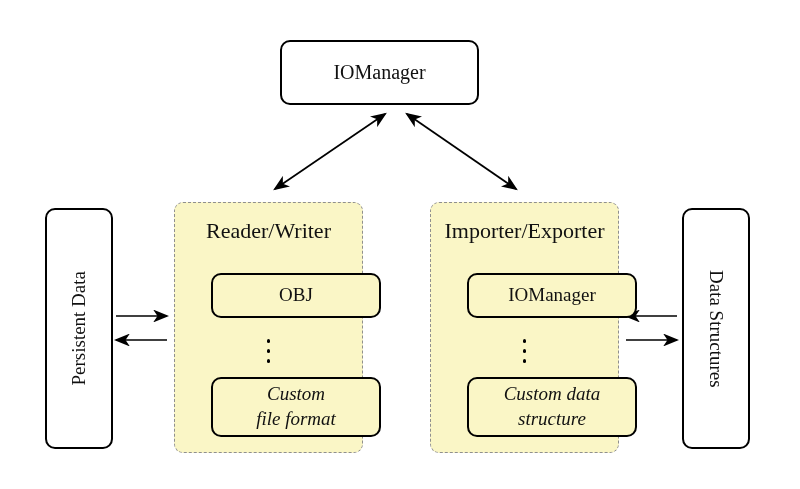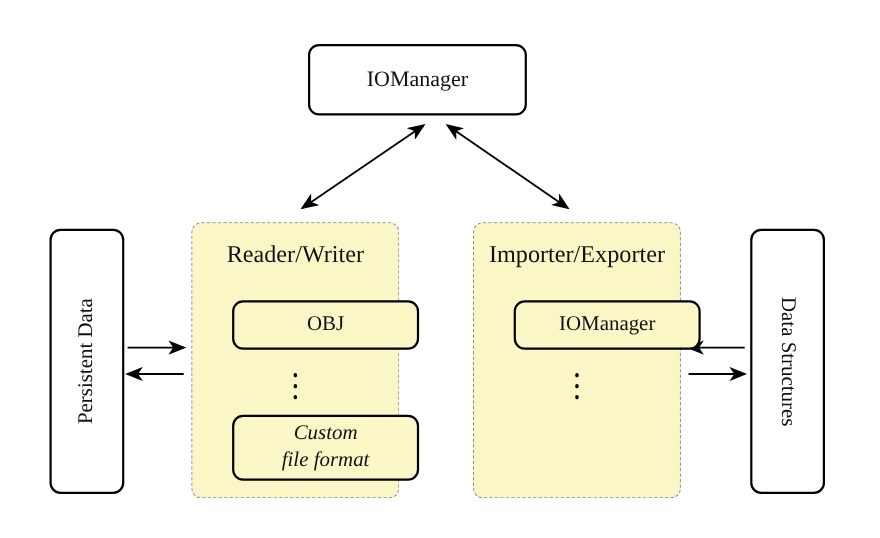--- a/index.html
+++ b/index.html
@@ -122,15 +122,17 @@
   </div>
 
   <div class="group group-ie">
     <div class="group-label">Importer/Exporter</div>
     <div class="item-box item-1">IOManager</div>
     <div class="vdots">
       <span class="dot"></span>
       <span class="dot"></span>
       <span class="dot"></span>
     </div>
+    <div class="item-box item-2">Custom data
+structure</div>
   </div>
 
 </div>
 
 </body></html>

